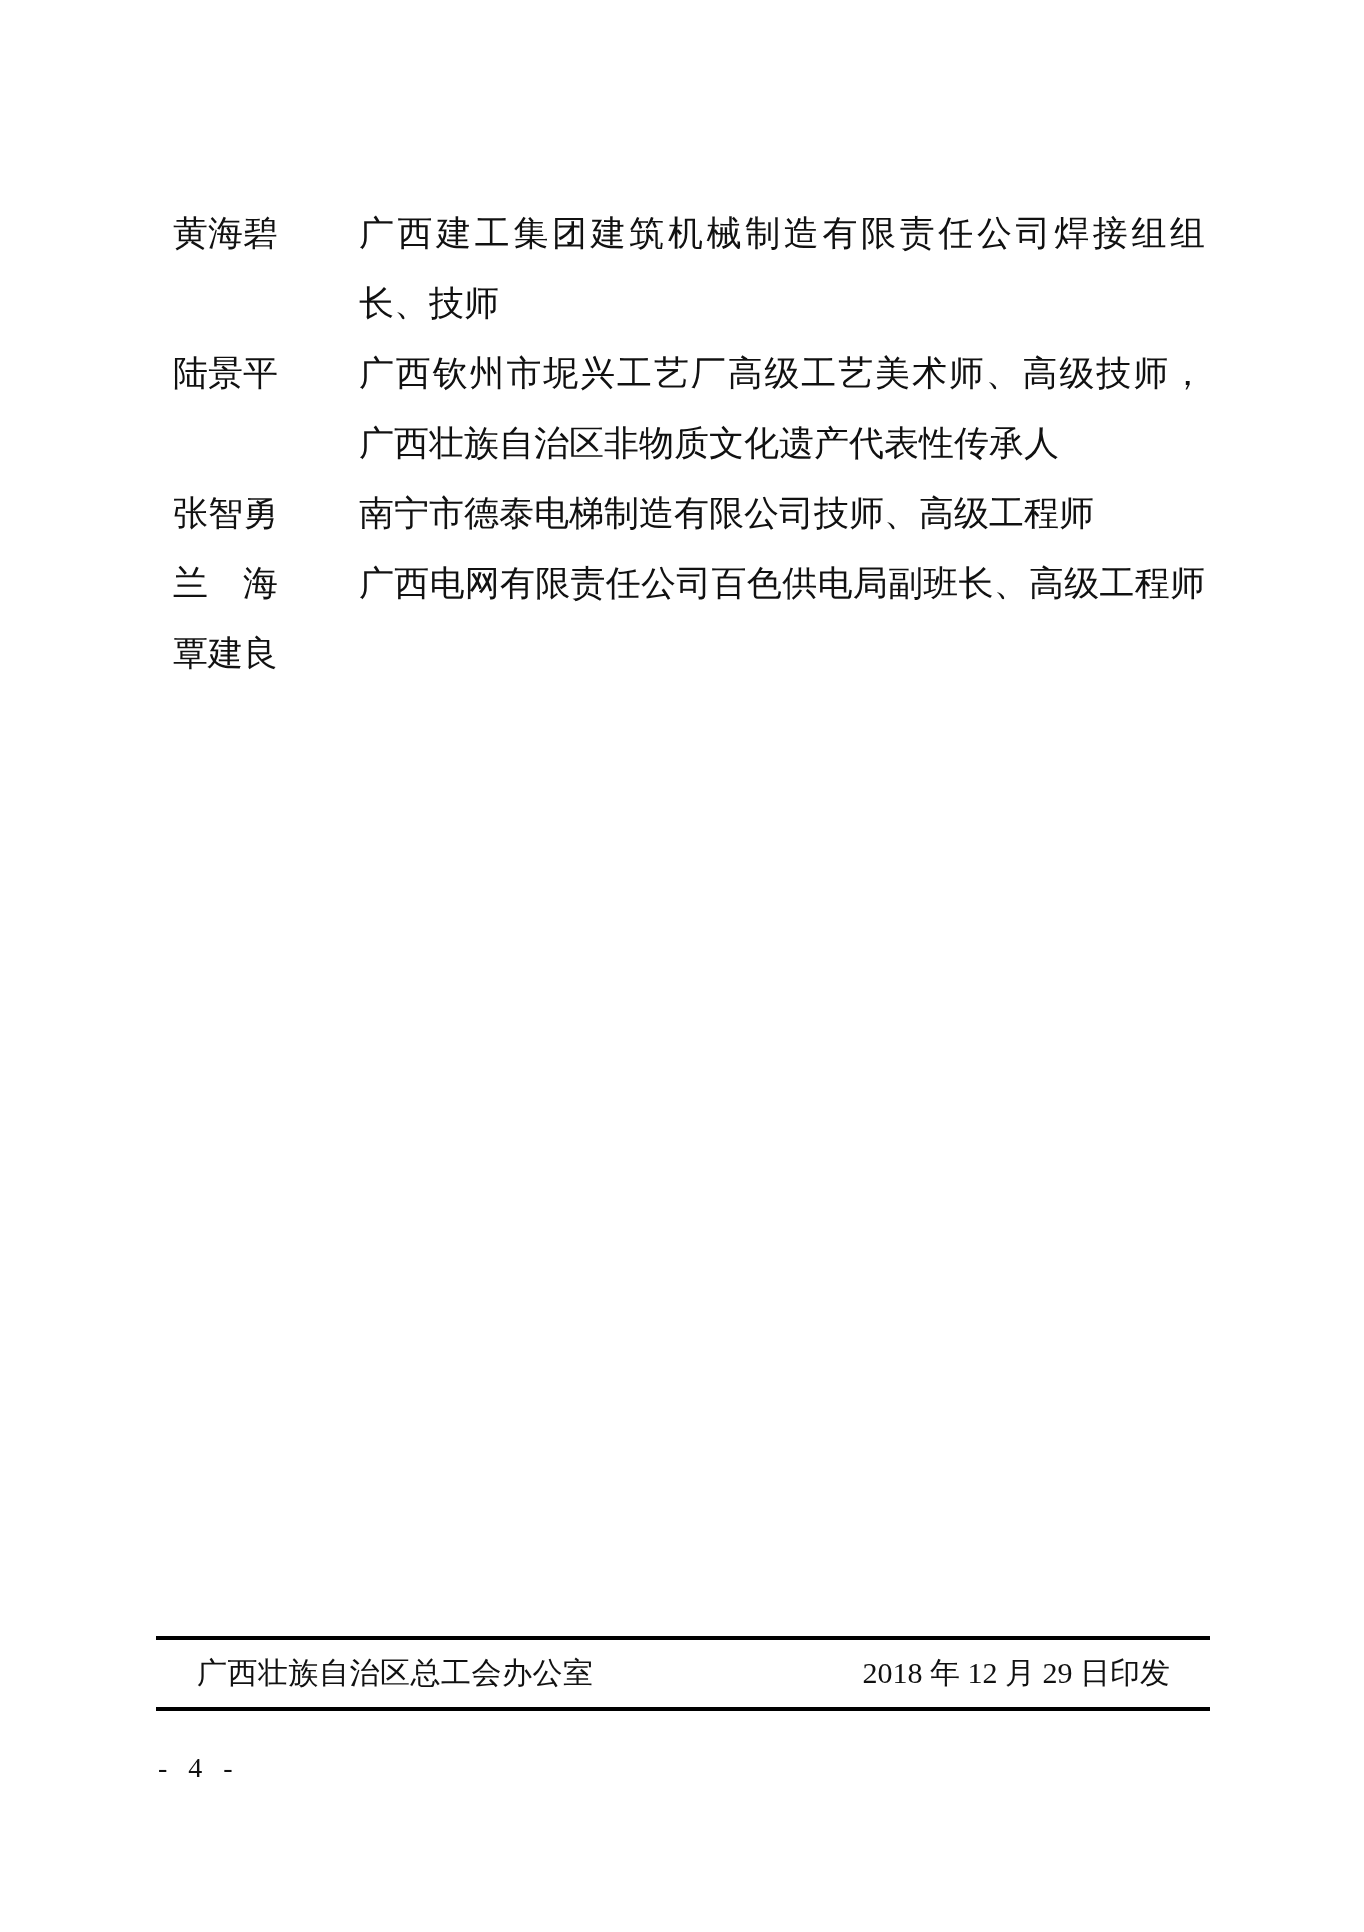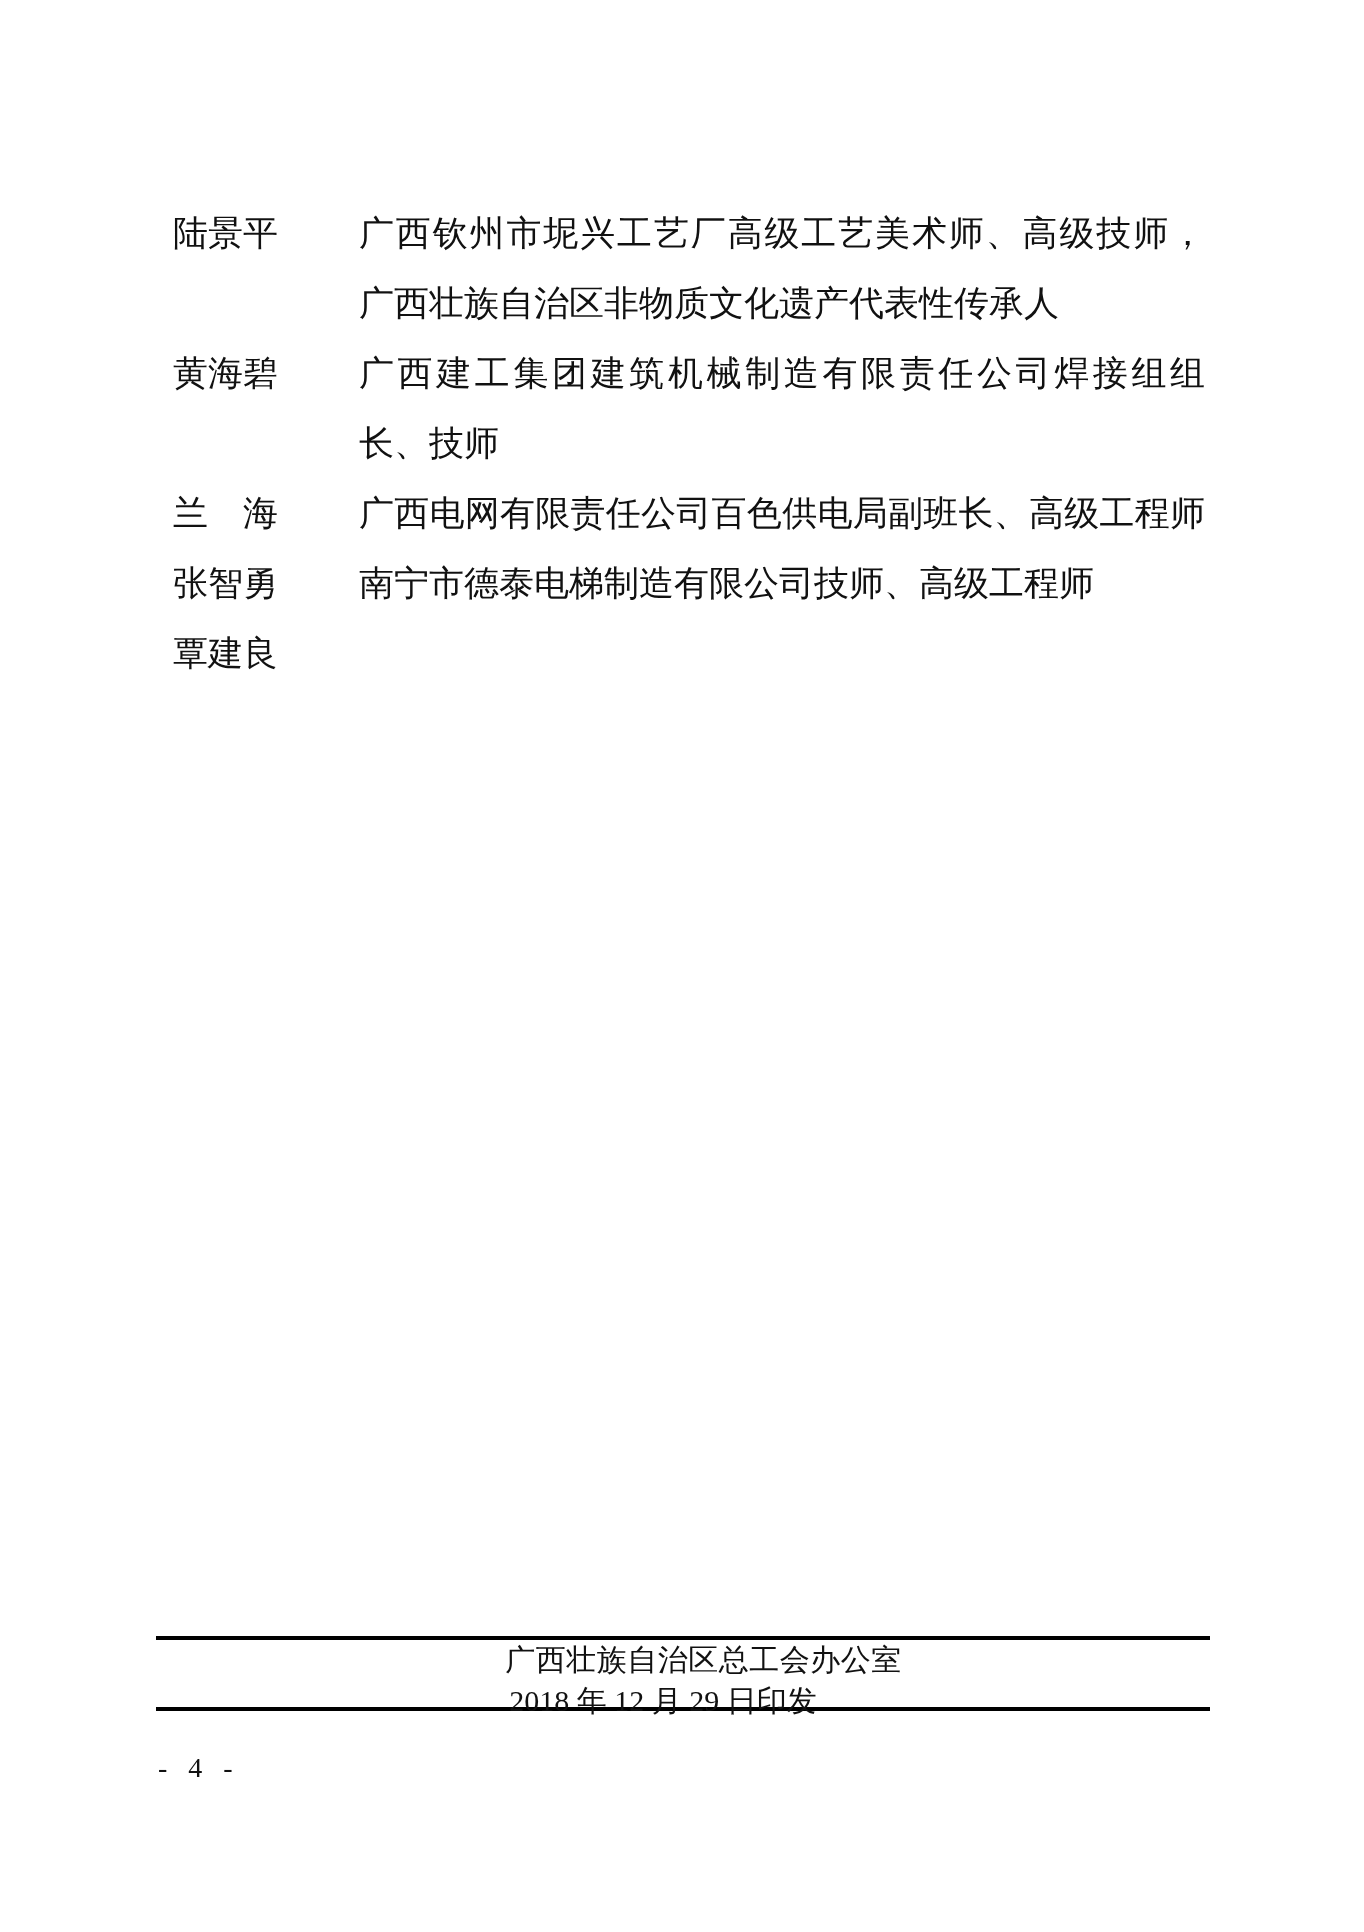--- a/index.html
+++ b/index.html
@@ -65,21 +65,20 @@
   .rule {
     height: 4px;
     background: #000000;
   }
   .footer-row {
     height: 67px;
     display: flex;
     justify-content: space-between;
     align-items: center;
     font-size: 30px;
-    flex-direction: column;
   }
   .issuer {
     padding-left: 41px;
     letter-spacing: 0.5px;
   }
   .print-date {
     padding-right: 40px;
   }
   .page-number {
     position: absolute;
@@ -91,47 +90,47 @@
   }
 </style>
 </head>
 <body>
 
 <div class="page">
 
   <main class="roster">
 
     <div class="entry">
+      <span class="name">黄海碧</span>
+      <div class="desc">
+        <div class="line fill">广西建工集团建筑机械制造有限责任公司焊接组组</div>
+        <div class="line">长、技师</div>
+      </div>
+    </div>
+
+    <div class="entry">
       <span class="name">陆景平</span>
       <div class="desc">
         <div class="line fill">广西钦州市坭兴工艺厂高级工艺美术师、高级技师，</div>
         <div class="line">广西壮族自治区非物质文化遗产代表性传承人</div>
       </div>
     </div>
 
+
     <div class="entry">
-      <span class="name">黄海碧</span>
+      <span class="name">张智勇</span>
       <div class="desc">
-        <div class="line fill">广西建工集团建筑机械制造有限责任公司焊接组组</div>
-        <div class="line">长、技师</div>
+        <div class="line">南宁市德泰电梯制造有限公司技师、高级工程师</div>
       </div>
     </div>
-
 
     <div class="entry">
       <span class="name">兰海</span>
       <div class="desc">
         <div class="line fill">广西电网有限责任公司百色供电局副班长、高级工程师</div>
-      </div>
-    </div>
-
-    <div class="entry">
-      <span class="name">张智勇</span>
-      <div class="desc">
-        <div class="line">南宁市德泰电梯制造有限公司技师、高级工程师</div>
       </div>
     </div>
 
     <div class="entry">
       <span class="name">覃建良</span>
     </div>
 
   </main>
 
   <footer class="footer">

